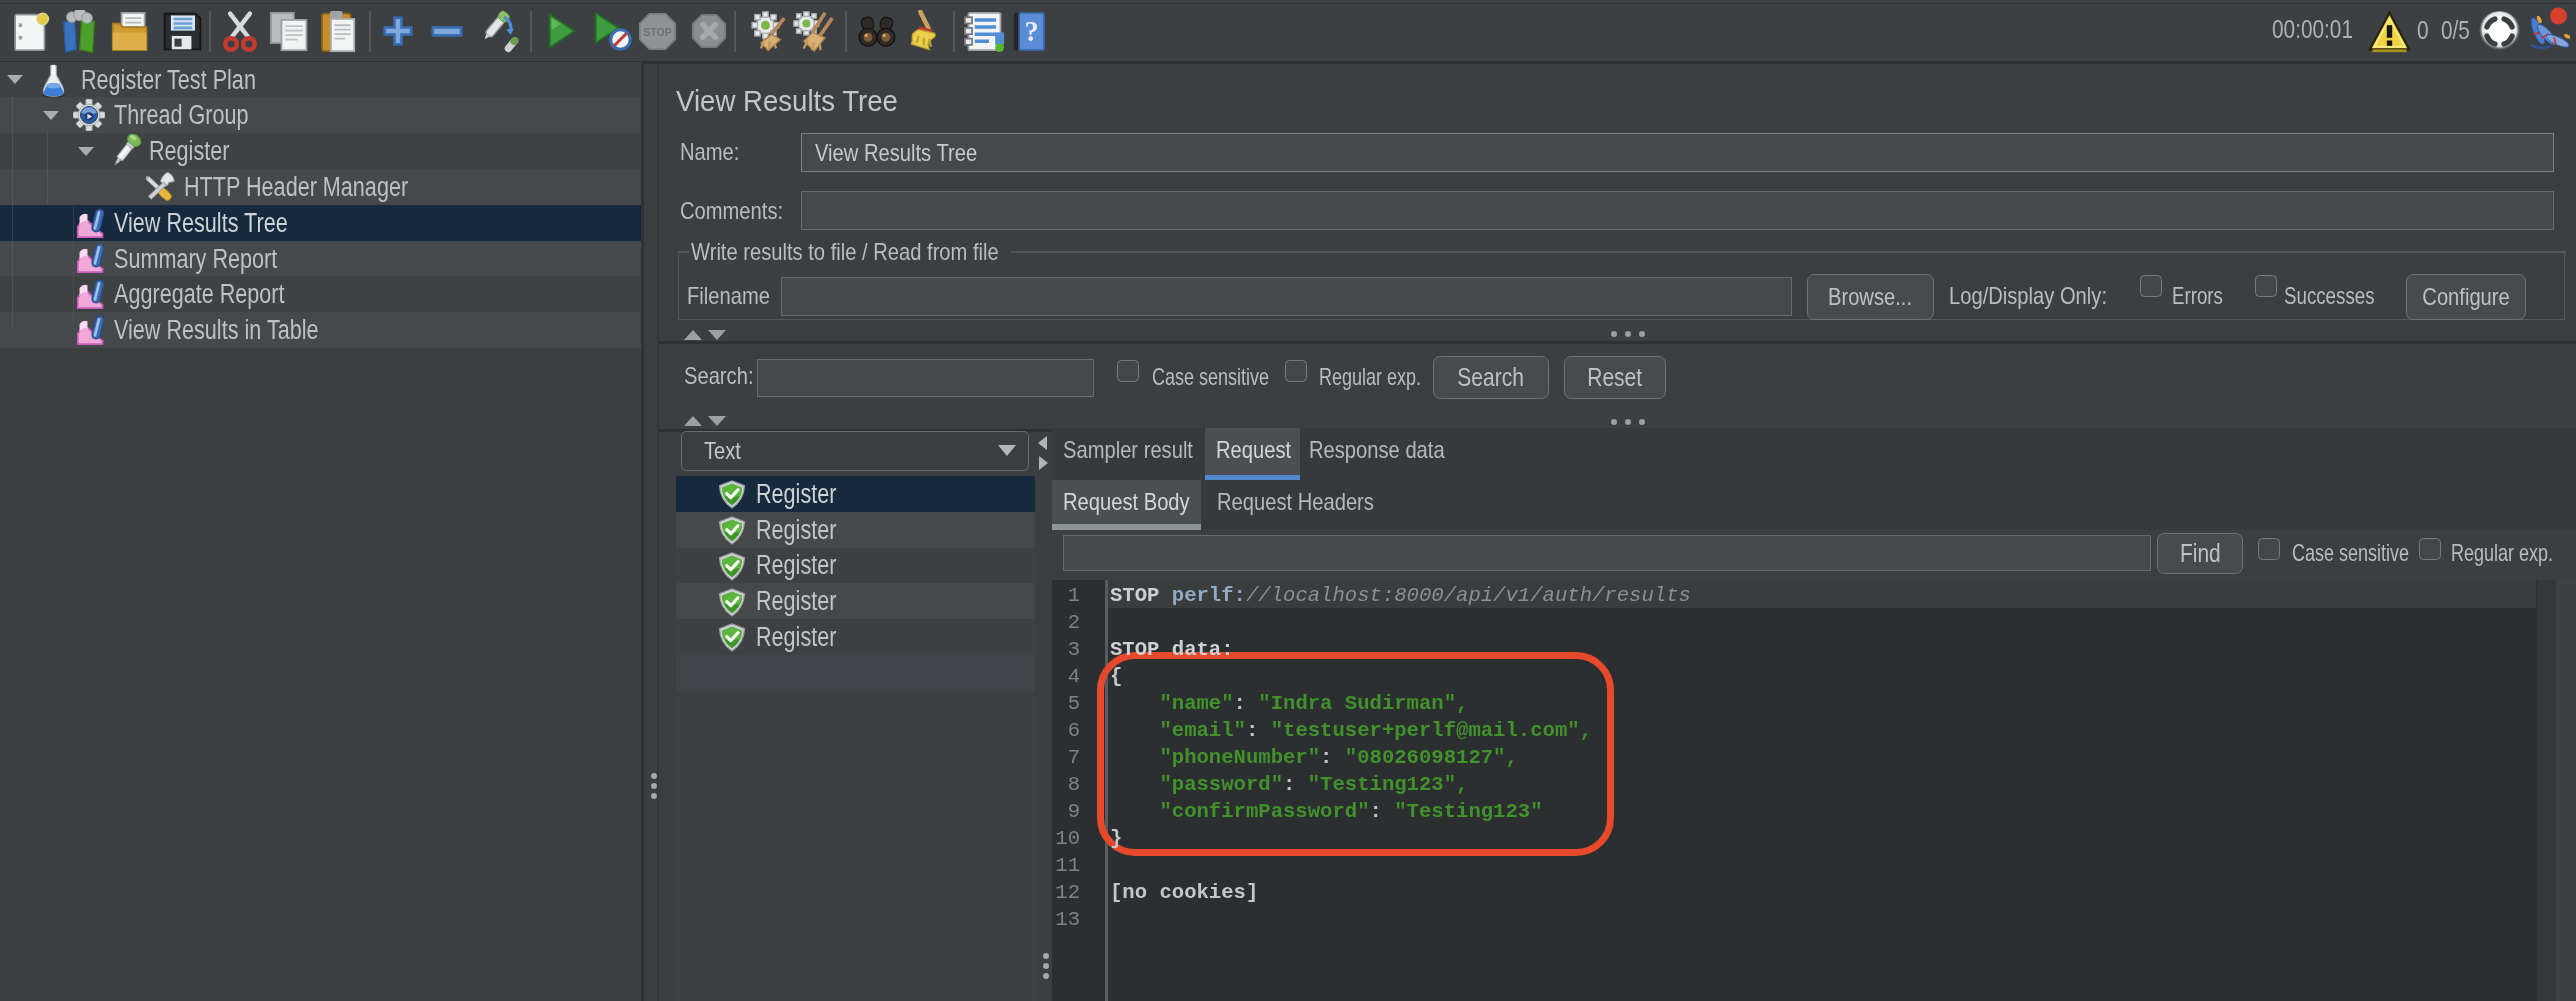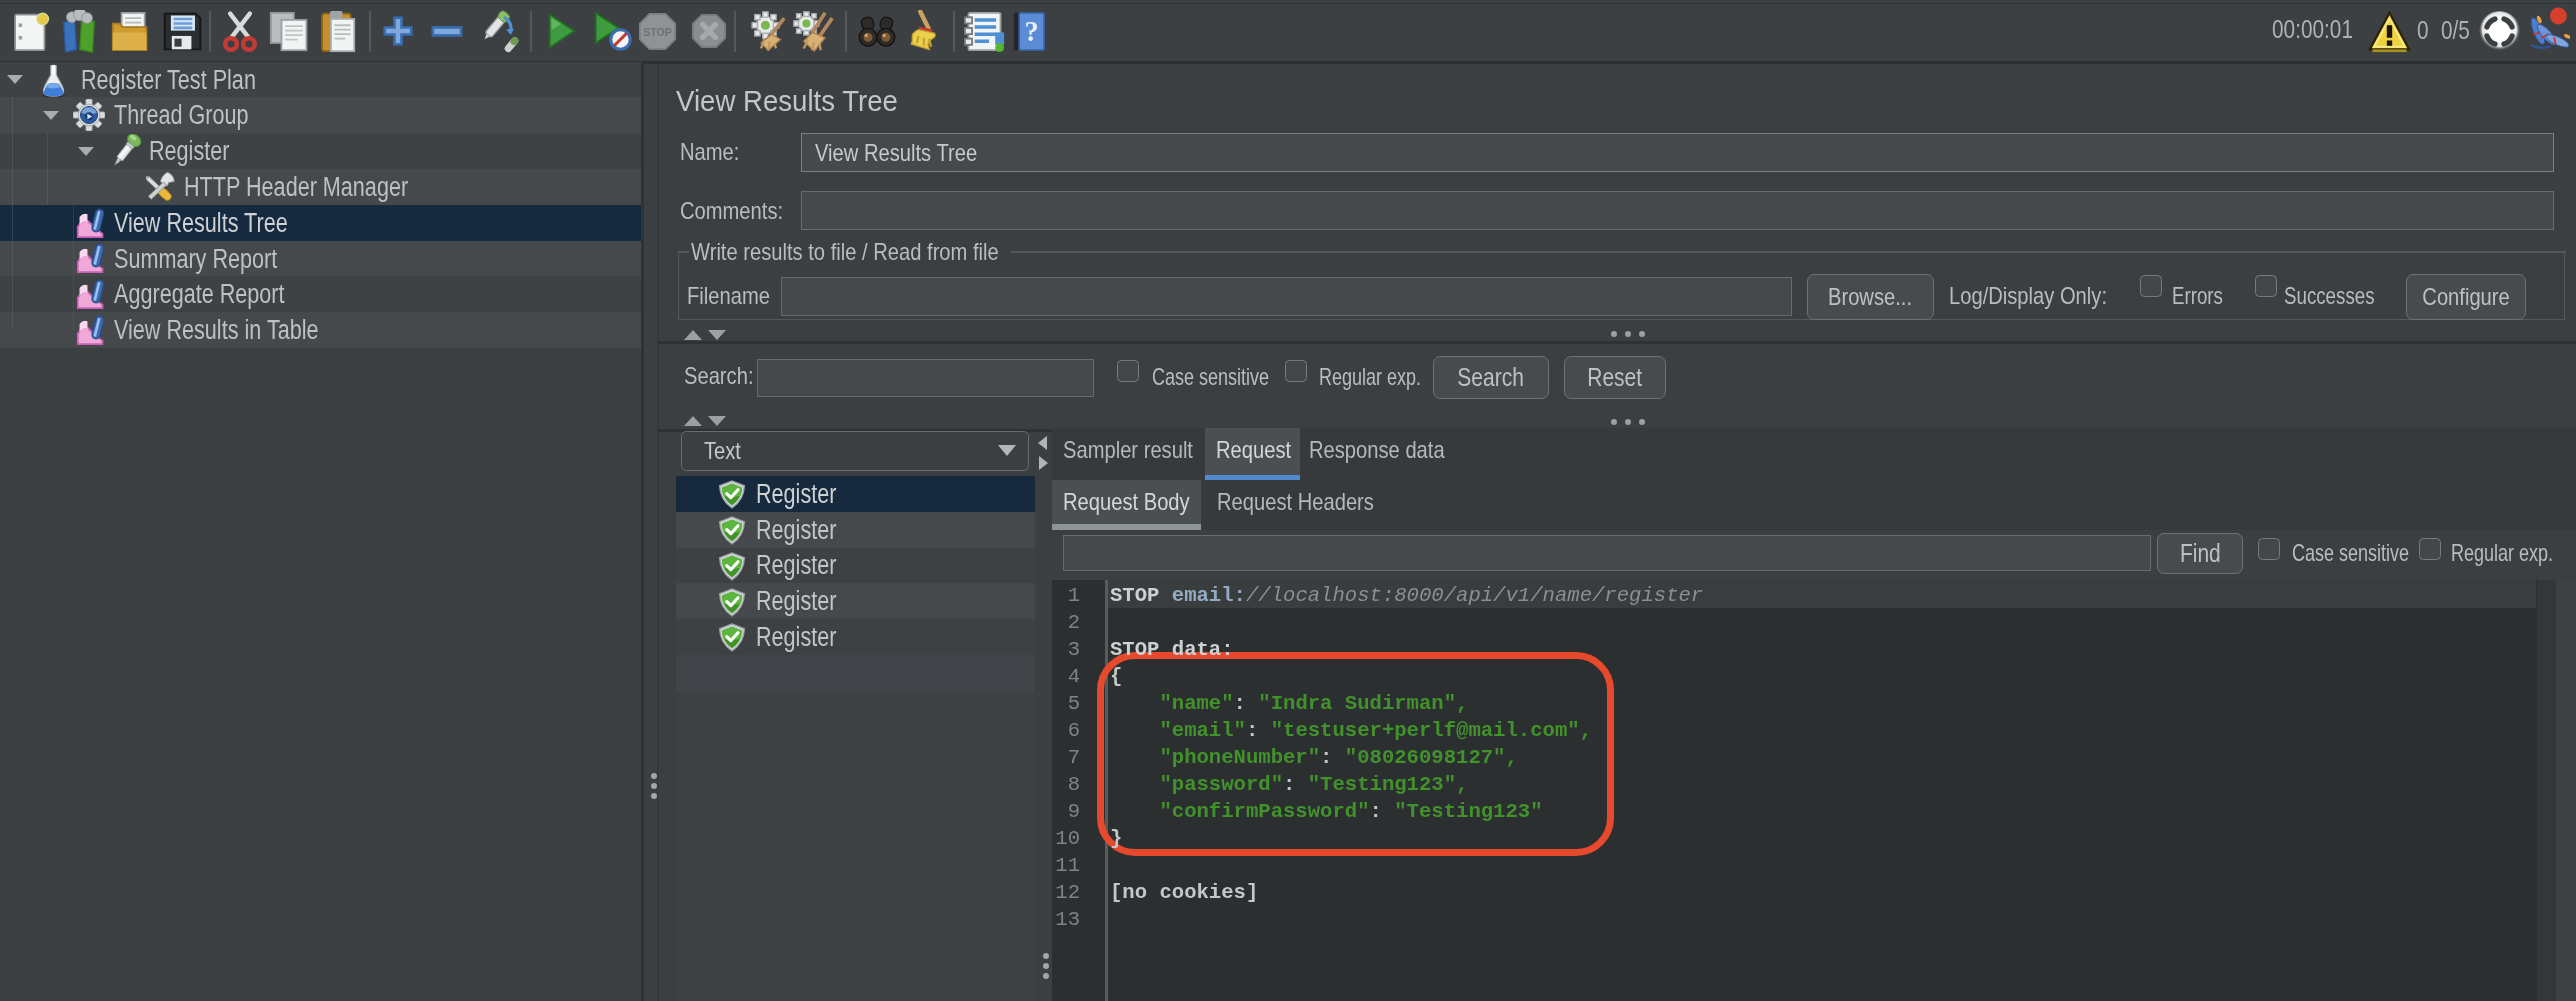--- a/index.html
+++ b/index.html
@@ -526,21 +526,21 @@
 4
 5
 6
 7
 8
 9
 10
 11
 12
 13</div>
-<div class="code" style="left:1110px;top:582px;"><span style="color:#cdd1d2;">STOP </span><span style="color:#93abc2;">email:</span><span style="font-style:italic;font-weight:400;color:#8a9092;">//localhost:8000/api/v1/name/register</span>
+<div class="code" style="left:1110px;top:582px;"><span style="color:#cdd1d2;">STOP </span><span style="color:#93abc2;">perlf:</span><span style="font-style:italic;font-weight:400;color:#8a9092;">//localhost:8000/api/v1/auth/results</span>
 
 <span style="color:#cdd1d2;">STOP data:</span>
 {
 <span class="g">    "name"</span>: <span class="g">"Indra Sudirman",</span>
 <span class="g">    "email"</span>: <span class="g">"testuser+perlf@mail.com",</span>
 <span class="g">    "phoneNumber"</span>: <span class="g">"08026098127",</span>
 <span class="g">    "password"</span>: <span class="g">"Testing123",</span>
 <span class="g">    "confirmPassword"</span>: <span class="g">"Testing123"</span>
 }
 

